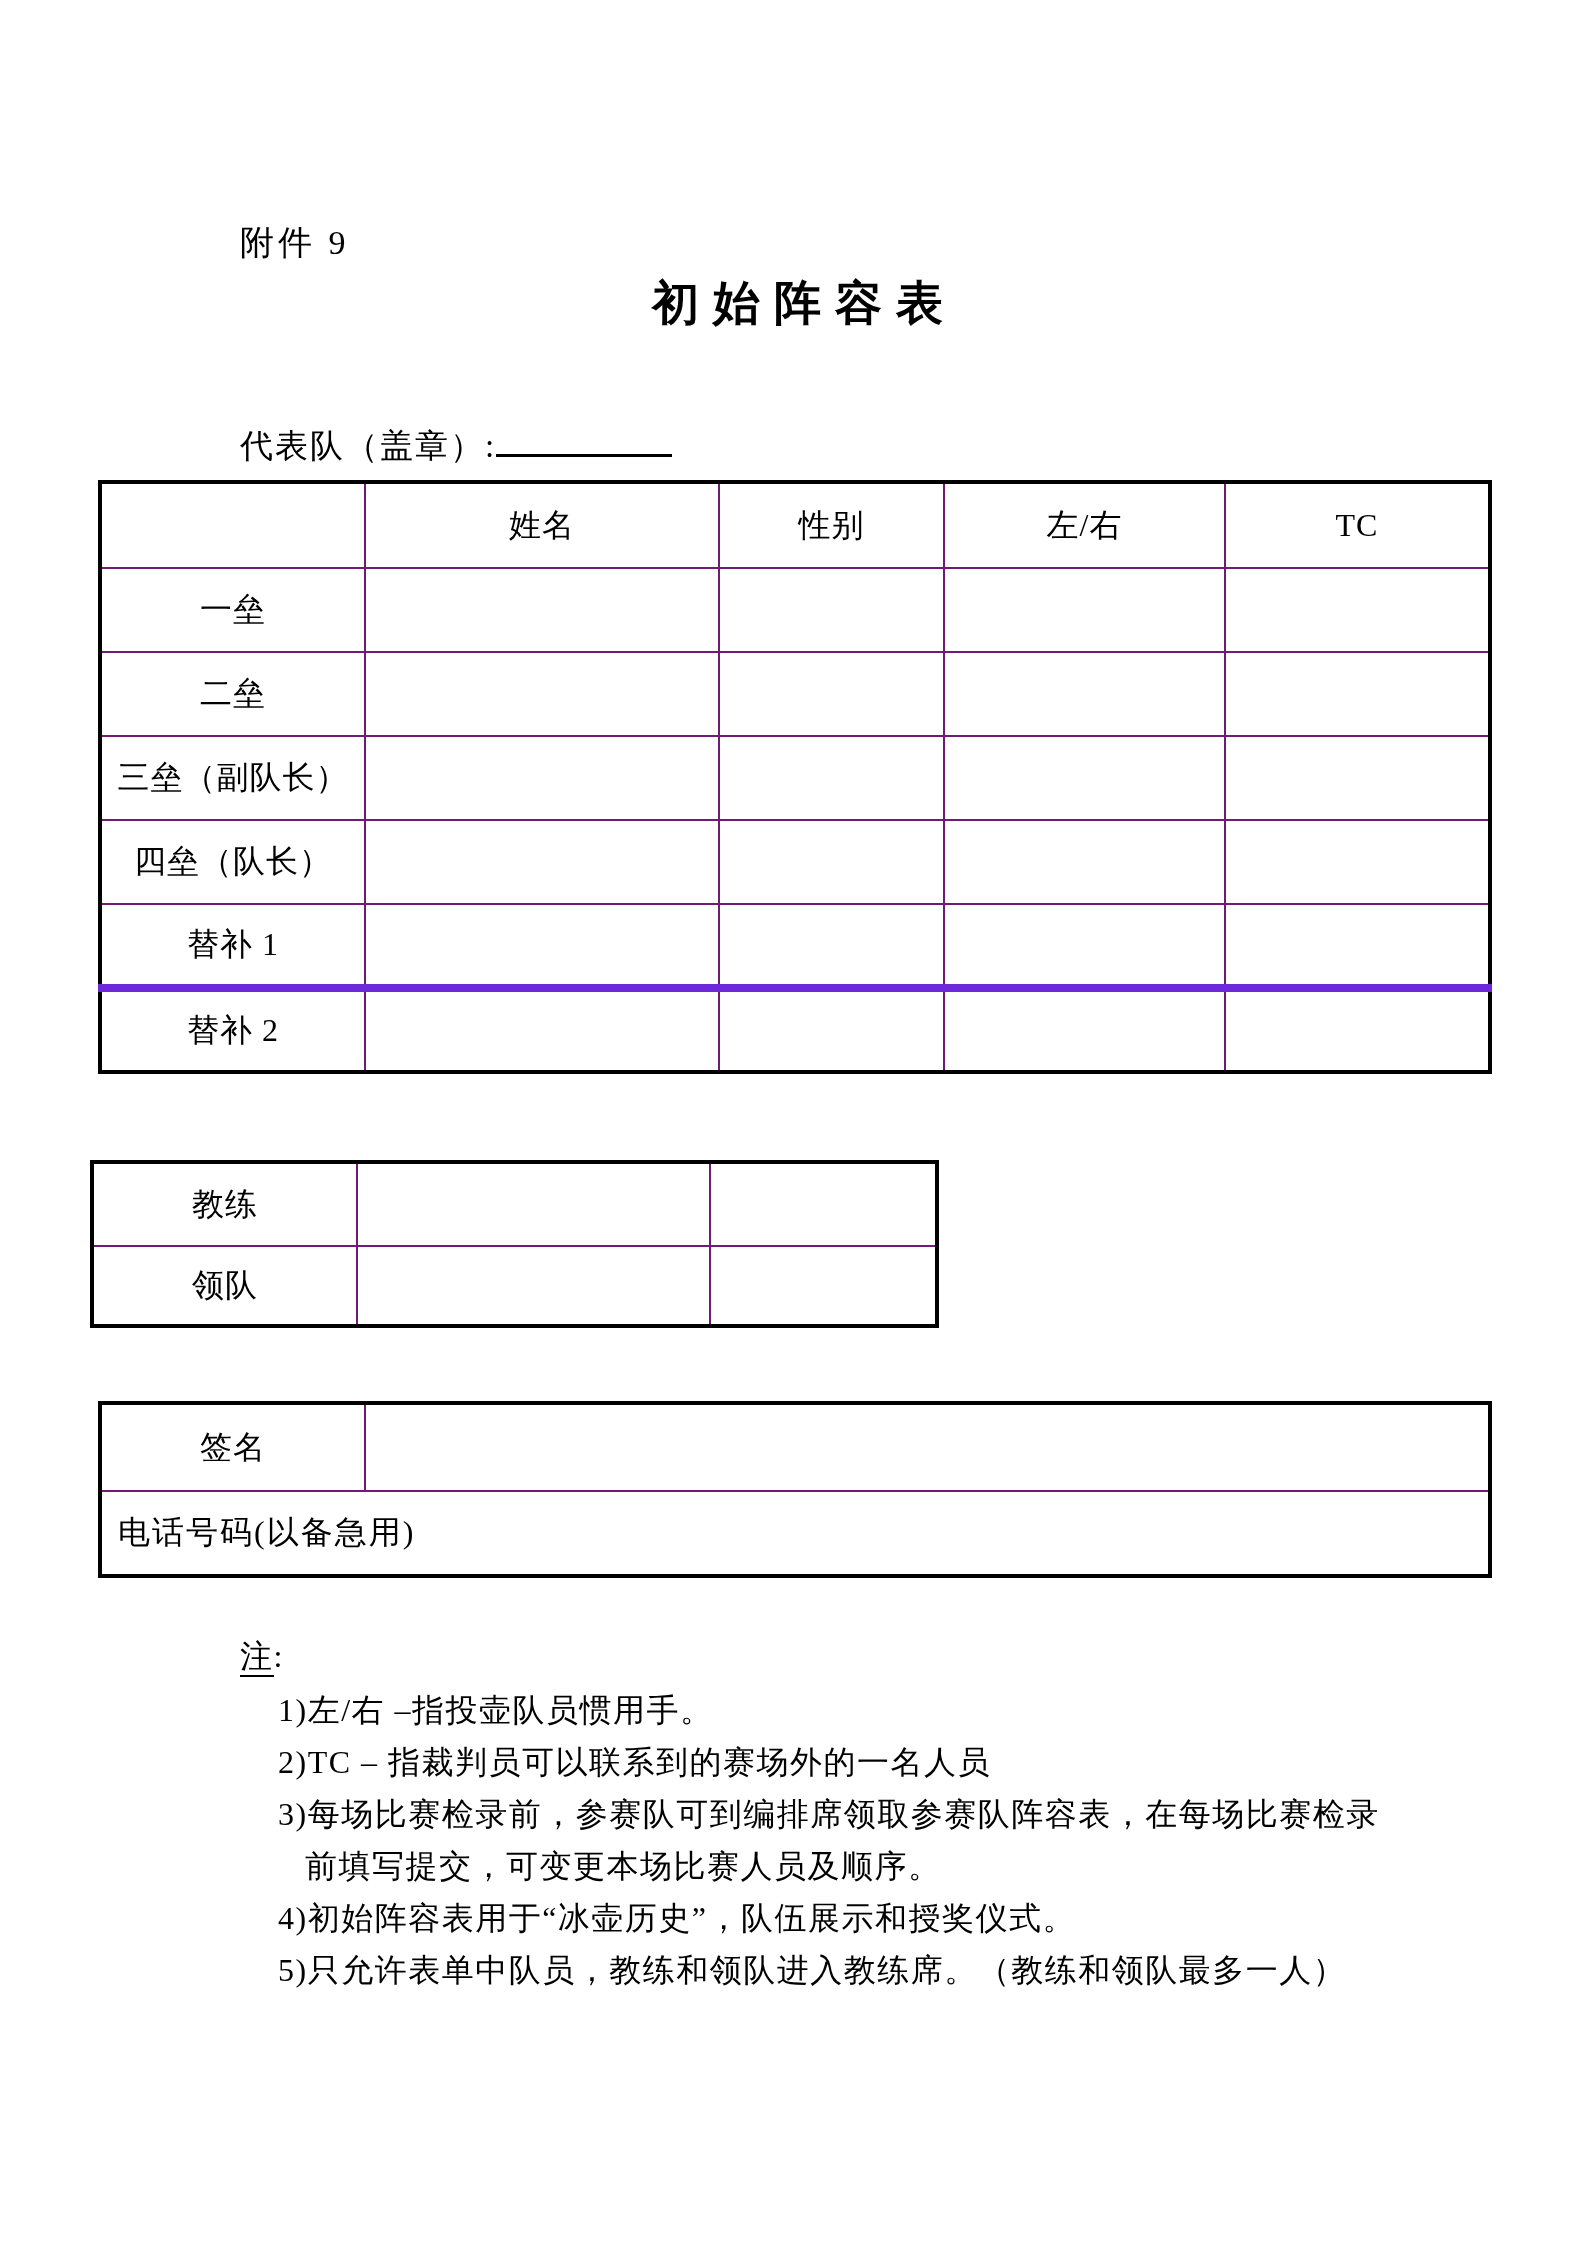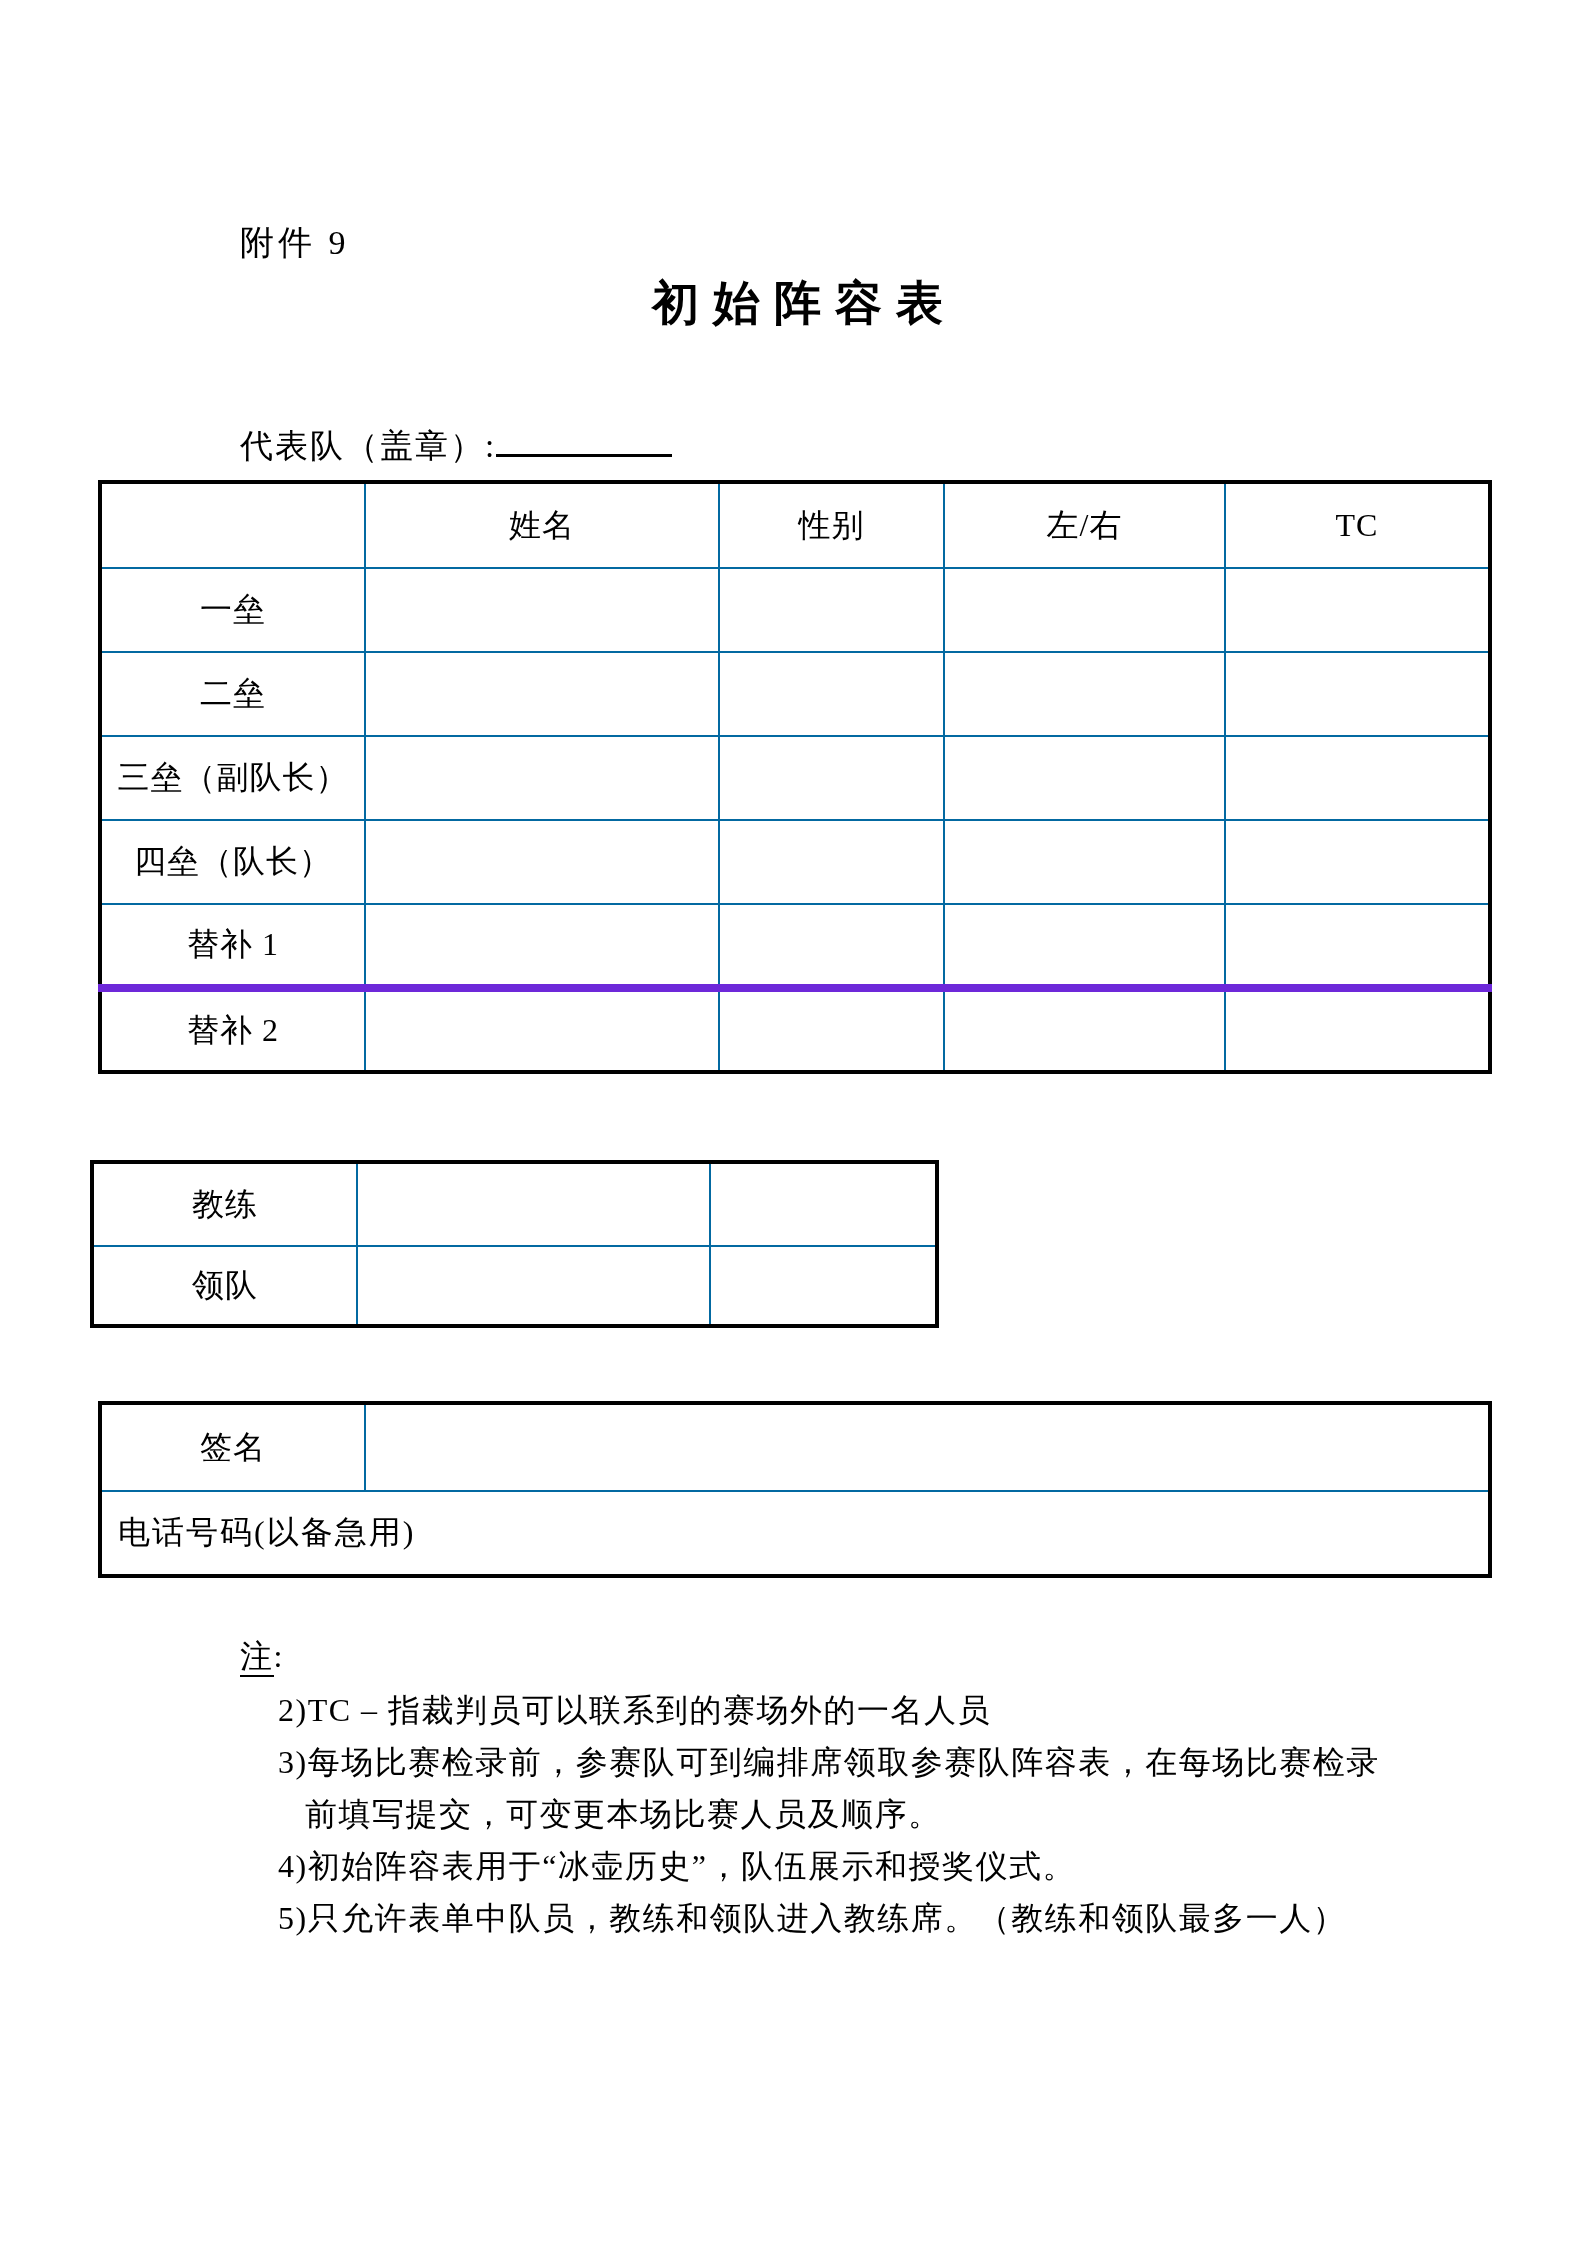--- a/index.html
+++ b/index.html
@@ -40,21 +40,21 @@
     border-bottom: 3px solid #000;
     vertical-align: baseline;
   }
   table.frm {
     position: absolute;
     border-collapse: collapse;
     table-layout: fixed;
     border: 4px solid #000;
   }
   table.frm td, table.frm th {
-    border: 2px solid #0369a1;
+    border: 2px solid #701a75;
     padding: 0;
     font-size: 32px;
     font-weight: normal;
     text-align: center;
     vertical-align: middle;
     letter-spacing: 1px;
     overflow: hidden;
   }
   #roster-table { left: 98px; top: 480px; width: 1390px; }
   #roster-table tr.hdr   { height: 86px; }
@@ -190,20 +190,21 @@
     <tr class="r2">
       <td class="phone-cell" colspan="2">电话号码(以备急用)</td>
     </tr>
   </tbody>
     </table>
 
   <div class="notes">
     <div class="note-heading">
       <span class="u">注</span><span>:</span>
     </div>
+    <div class="note-line">1)左/右 –指投壶队员惯用手。</div>
     <div class="note-line">2)TC – 指裁判员可以联系到的赛场外的一名人员</div>
     <div class="note-line">3)每场比赛检录前，参赛队可到编排席领取参赛队阵容表，在每场比赛检录</div>
     <div class="note-line cont">前填写提交，可变更本场比赛人员及顺序。</div>
     <div class="note-line">4)初始阵容表用于“冰壶历史”，队伍展示和授奖仪式。</div>
     <div class="note-line">5)只允许表单中队员，教练和领队进入教练席。（教练和领队最多一人）</div>
   </div>
 
 </div>
 
 </body></html>

